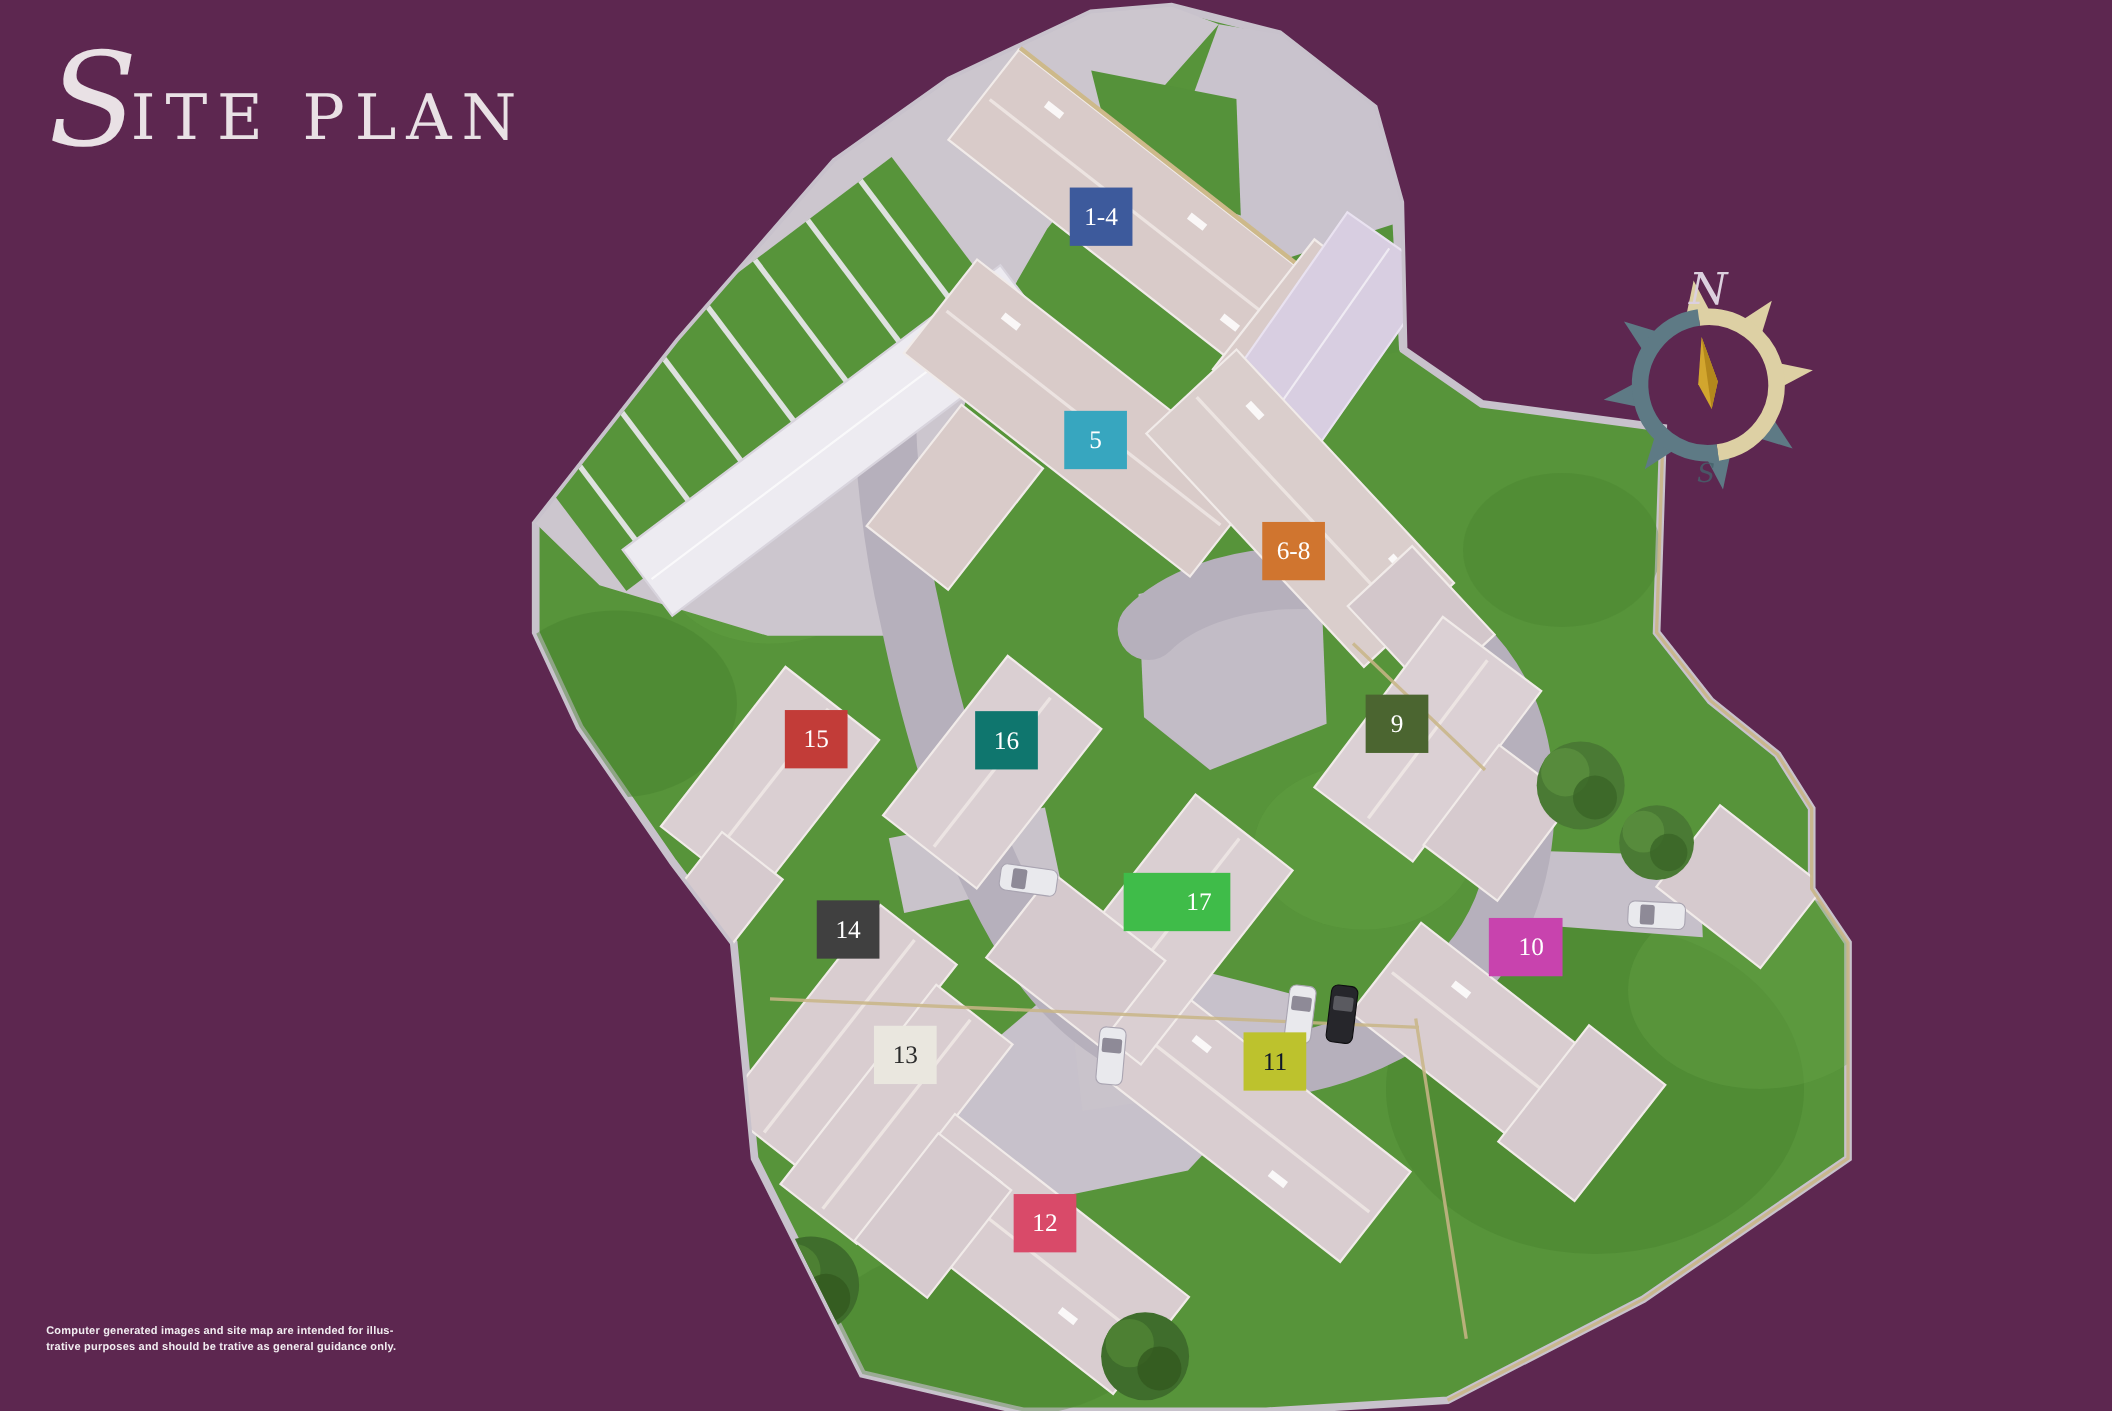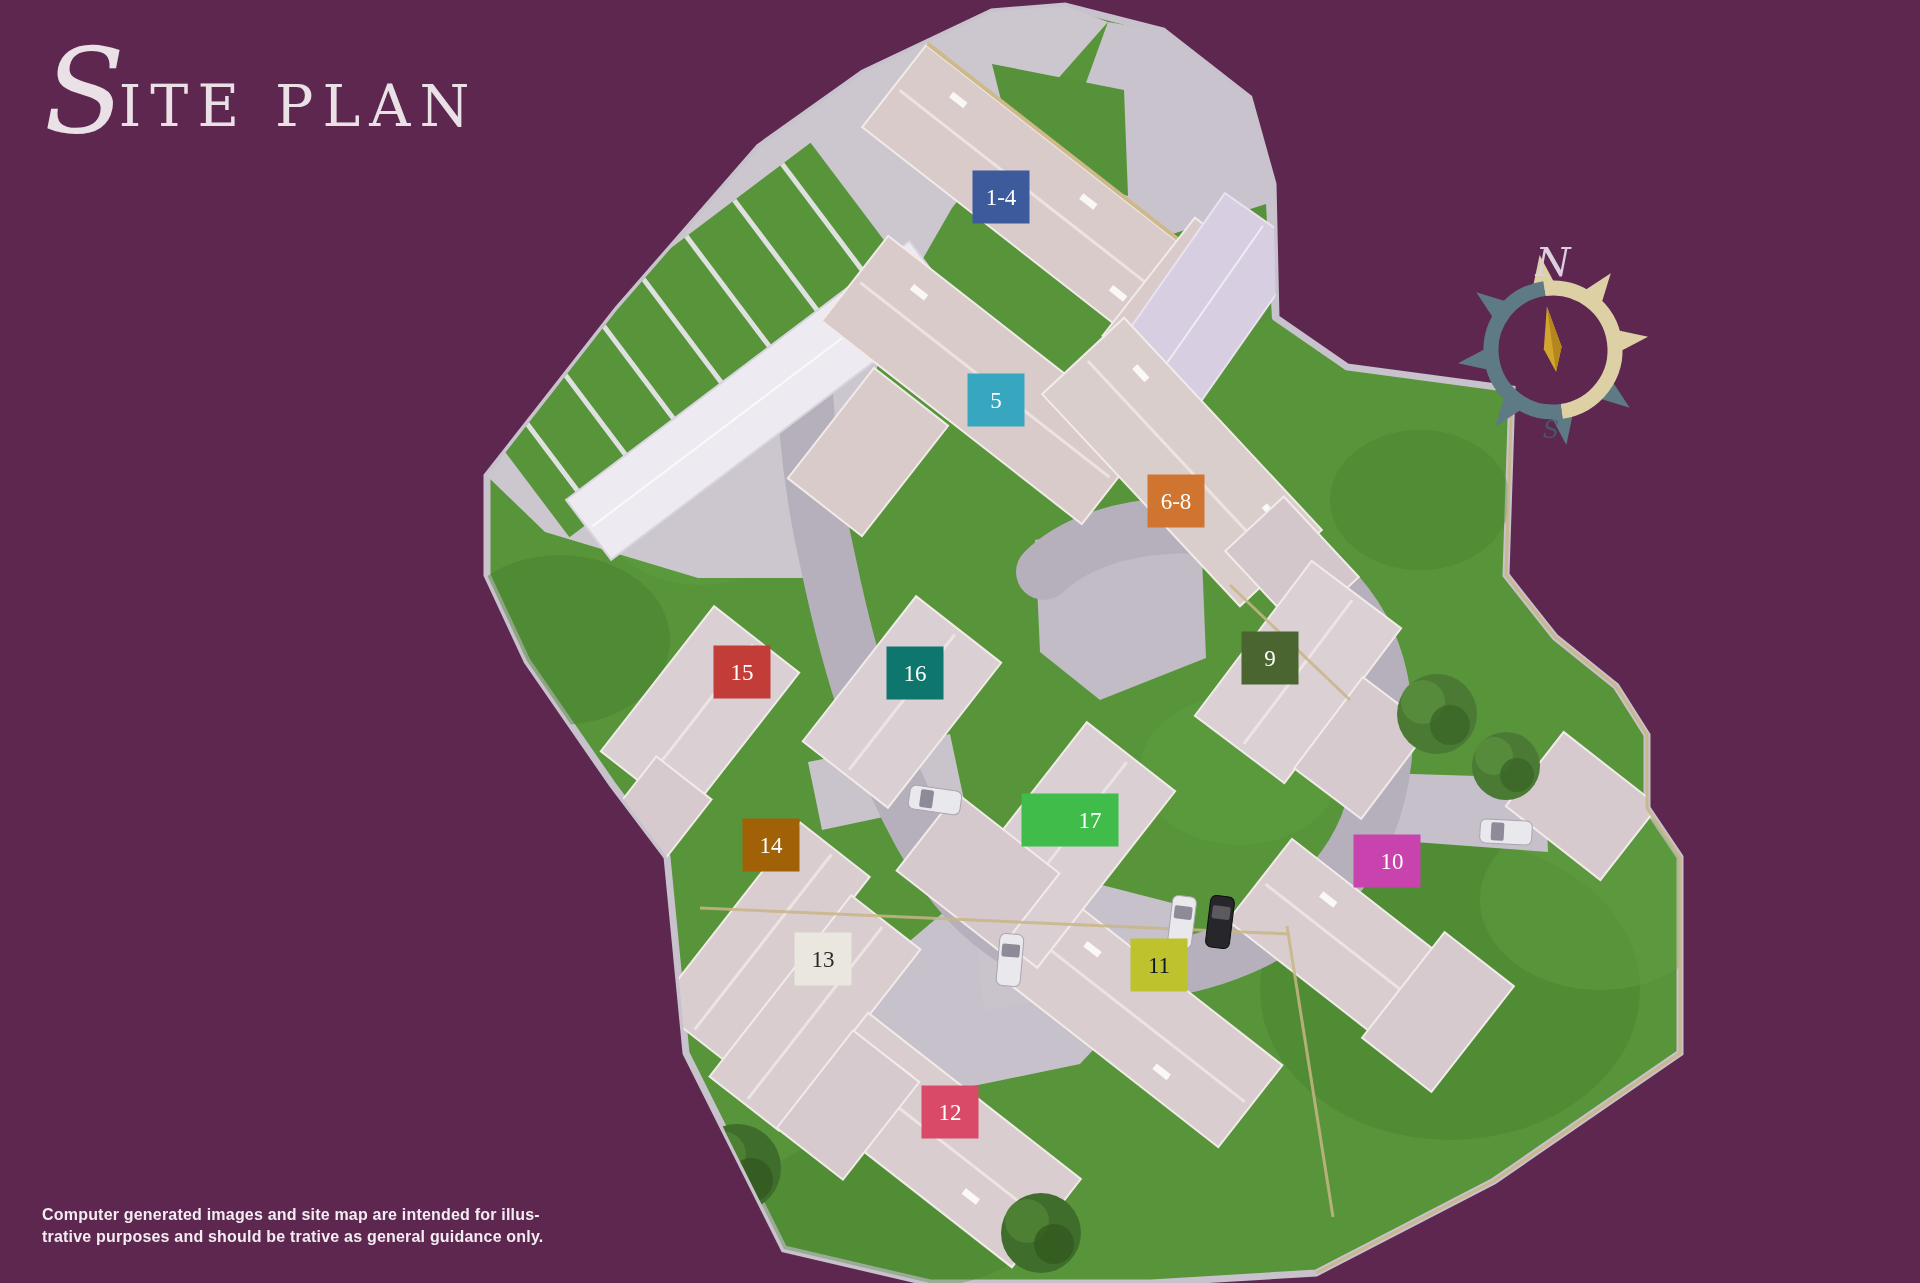--- a/index.html
+++ b/index.html
@@ -19,21 +19,21 @@
   }
   .page-title .initial{
     font-size:118px;font-style:italic;letter-spacing:0;
     margin-right:-6px;transform:translateY(6px);
   }
   .page-title .rest{
     font-size:57px;letter-spacing:9px;font-weight:400;
   }
   .disclaimer{
     position:absolute;left:42px;top:1204px;
-    color:#f2edf1;font-size:16px;line-height:1.4;font-weight:bold;
+    color:#f2edf1;font-size:10px;line-height:1.4;font-weight:bold;
     letter-spacing:.2px;
   }
   .plot-marker{
     position:absolute;width:57px;height:53px;
     display:flex;align-items:center;justify-content:center;
     transform:translate(-50%,-50%);
     font-family:"Liberation Serif","DejaVu Serif",serif;
     font-size:23px;
   }
 </style>
@@ -296,21 +296,21 @@
 
 <div id="marker-layer">
       <div class="plot-marker" style="left: 1001px; top: 197px; background: rgb(61, 90, 156); color: rgb(255, 255, 255);">1-4</div>
       <div class="plot-marker" style="left: 996px; top: 400px; background: rgb(55, 166, 191); color: rgb(255, 255, 255);">5</div>
       <div class="plot-marker" style="left: 1176px; top: 501px; background: rgb(208, 117, 47); color: rgb(255, 255, 255);">6-8</div>
       <div class="plot-marker" style="left: 1270px; top: 658px; background: rgb(75, 101, 48); color: rgb(255, 255, 255);">9</div>
       <div class="plot-marker" style="left: 1387px; top: 861px; background: rgb(200, 67, 174); color: rgb(255, 255, 255); padding-left: 10px;">10</div>
       <div class="plot-marker" style="left: 1159px; top: 965px; background: rgb(189, 194, 45); color: #0f172a;">11</div>
       <div class="plot-marker" style="left: 950px; top: 1112px; background: rgb(217, 74, 105); color: rgb(255, 255, 255);">12</div>
       <div class="plot-marker" style="left: 823px; top: 959px; background: rgb(234, 231, 223); color: rgb(43, 43, 43);">13</div>
-      <div class="plot-marker" style="left: 771px; top: 845px; background: #a16207; color: rgb(255, 255, 255);">14</div>
+      <div class="plot-marker" style="left: 771px; top: 845px; background: #404040; color: rgb(255, 255, 255);">14</div>
       <div class="plot-marker" style="left: 702px; top: 672px; background: rgb(194, 60, 56); color: rgb(255, 255, 255); margin-left: 40px;">15</div>
       <div class="plot-marker" style="left: 915px; top: 673px; background: #0f766e; color: rgb(255, 255, 255);">16</div>
       <div class="plot-marker" style="left: 1070px; top: 820px; background: rgb(63, 188, 73); color: rgb(255, 255, 255); padding-left: 40px;">17</div>
     </div>
 
 <div class="page-title">
   <span class="initial">S</span>
       <span class="rest">ITE PLAN</span>
 </div>
 

